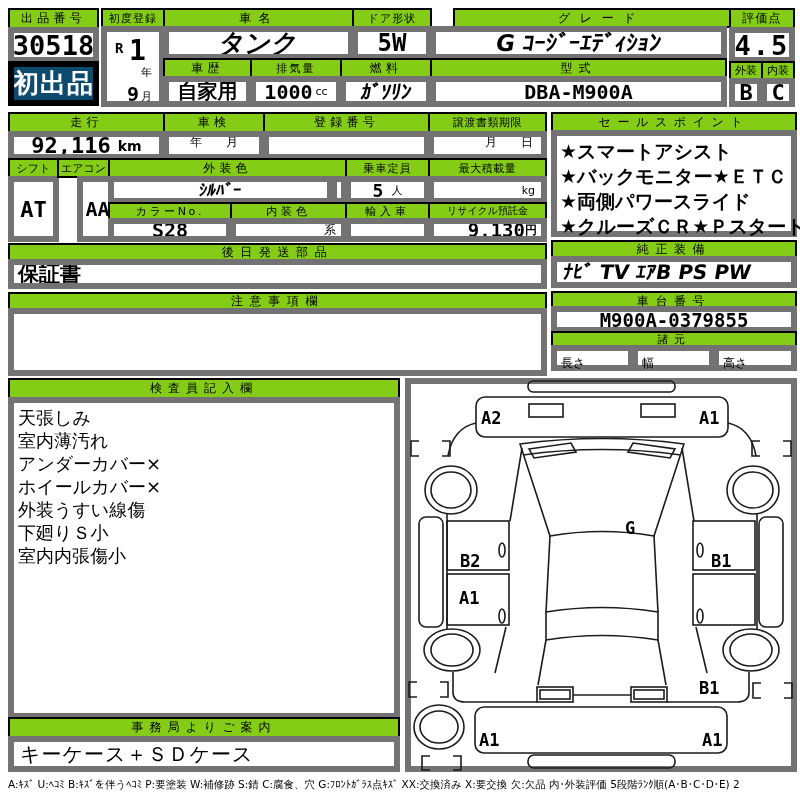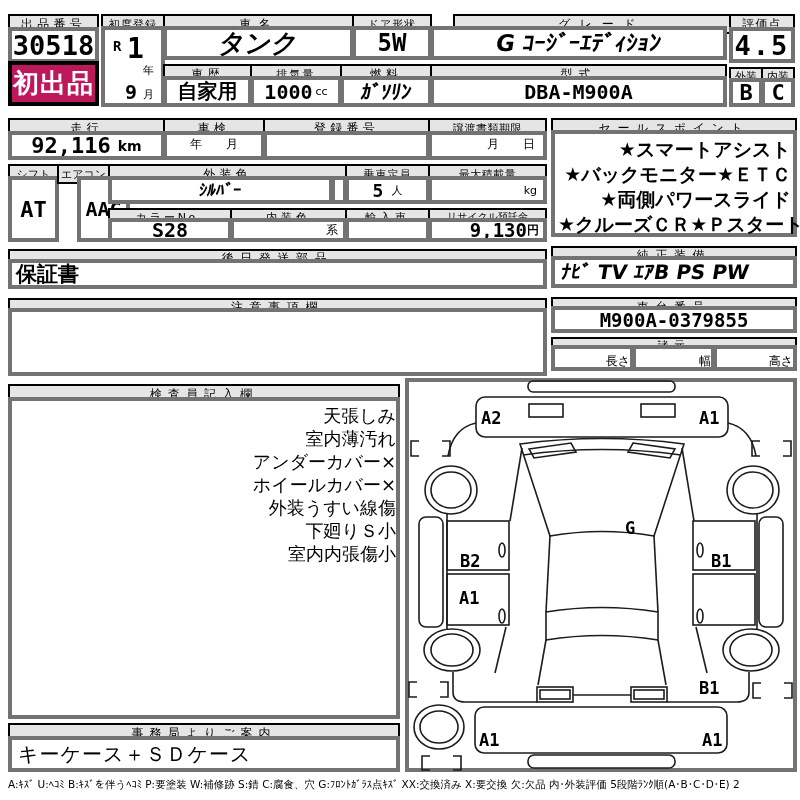--- a/index.html
+++ b/index.html
@@ -1,25 +1,25 @@
 <!DOCTYPE html>
 <html><head>
 <meta charset="utf-8">
 <style>
   html,body{margin:0;padding:0;background:#fff;}
   #sheet{position:relative;width:800px;height:800px;background:#ffffff;
          font-family:"DejaVu Sans",sans-serif;color:#000;overflow:hidden;}
-  .cell{position:absolute;box-sizing:border-box;border:4px solid #737373;background:#fff;text-align:right;}
-  .hd{position:absolute;box-sizing:border-box;border:2px solid #000;background:#e5e5e5;
+  .cell{position:absolute;box-sizing:border-box;border:6px solid #737373;background:#fff;}
+  .hd{position:absolute;box-sizing:border-box;border:2px solid #000;background:#84cc16;
       display:flex;align-items:center;justify-content:center;font-size:12px;
-      letter-spacing:0.35em;white-space:nowrap;overflow:hidden;margin-top:6px;}
+      letter-spacing:0.35em;white-space:nowrap;overflow:hidden;}
   .vl{display:flex;align-items:center;justify-content:center;font-weight:bold;white-space:nowrap;overflow:hidden;}
   .mono{font-family:"DejaVu Sans Mono",monospace;}
   .skew{display:inline-block;transform:skewX(-9deg);}
-  .blackbox{background:#be185d;color:#fff;}
+  .blackbox{background:#0c4a6e;color:#fff;}
   .lines{display:block;}
   .lines div{white-space:nowrap;}
   svg text{font-family:"DejaVu Sans Mono",monospace;font-weight:bold;}
 </style>
 </head>
 <body>
 
 <div id="sheet">
 
   <div class="hd" style="left:8px;top:8px;width:91px;height:21px;">出品番号</div>
@@ -113,21 +113,21 @@
     <span class="mono" style="font-size:18px;">5</span>
     <span style="font-size:11px;margin-left:8px;font-weight:normal;">人</span>
   </div>
 
   <div class="hd" style="left:428px;top:158px;width:119px;height:20px;font-size:11px;letter-spacing:0.05em;">最大積載量</div>
   <div class="cell vl" style="left:428px;top:176px;width:119px;height:28px;font-size:11px;font-weight:normal;justify-content:flex-end;padding-right:6px;">kg</div>
 
   <div class="hd" style="left:108px;top:202px;width:124px;height:18px;font-size:11px;letter-spacing:0.25em;">カラーNo.</div>
   <div class="cell vl mono" style="left:108px;top:218px;width:124px;height:24px;font-size:20px;">S28</div>
 
-  <div class="hd" style="left:230px;top:202px;width:117px;height:18px;font-size:11px;text-decoration:underline;">内装色</div>
+  <div class="hd" style="left:230px;top:202px;width:117px;height:18px;font-size:11px;">内装色</div>
   <div class="cell vl" style="left:230px;top:218px;width:117px;height:24px;font-size:12px;font-weight:normal;justify-content:flex-end;padding-right:5px;">系</div>
 
   <div class="hd" style="left:345px;top:202px;width:85px;height:18px;font-size:11px;">輸入車</div>
   <div class="cell vl" style="left:345px;top:218px;width:85px;height:24px;"></div>
 
   <div class="hd" style="left:428px;top:202px;width:119px;height:18px;font-size:10px;letter-spacing:0;text-align:center;">リサイクル預託金</div>
   <div class="cell vl" style="left:428px;top:218px;width:119px;height:24px;justify-content:flex-end;padding-right:4px;">
     <span class="mono" style="font-size:19px;">9,130</span>
     <span style="font-size:12px;">円</span>
   </div>

